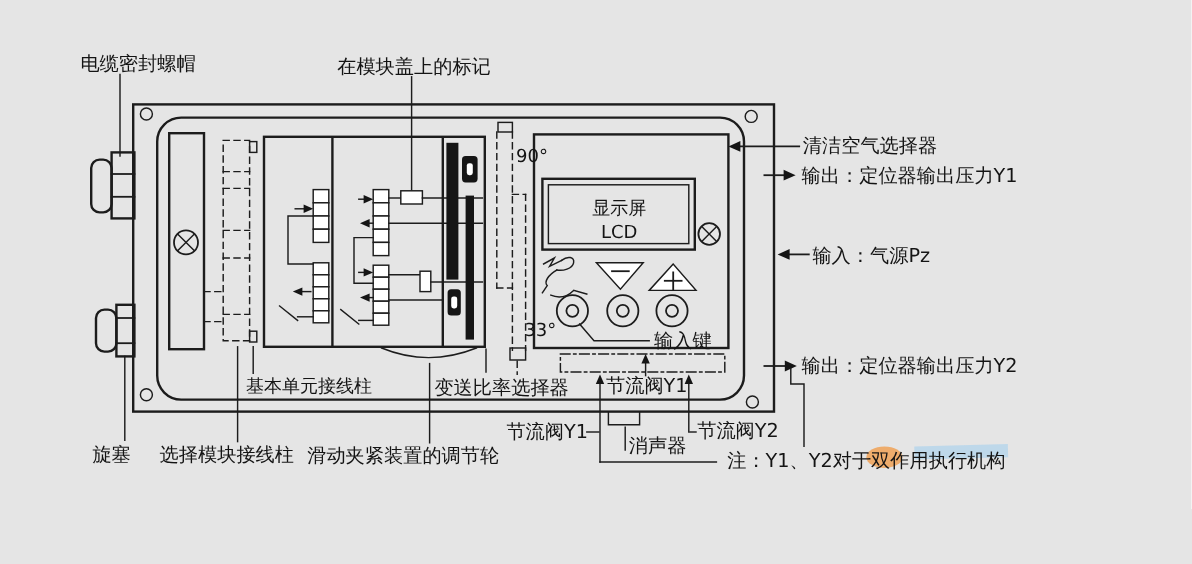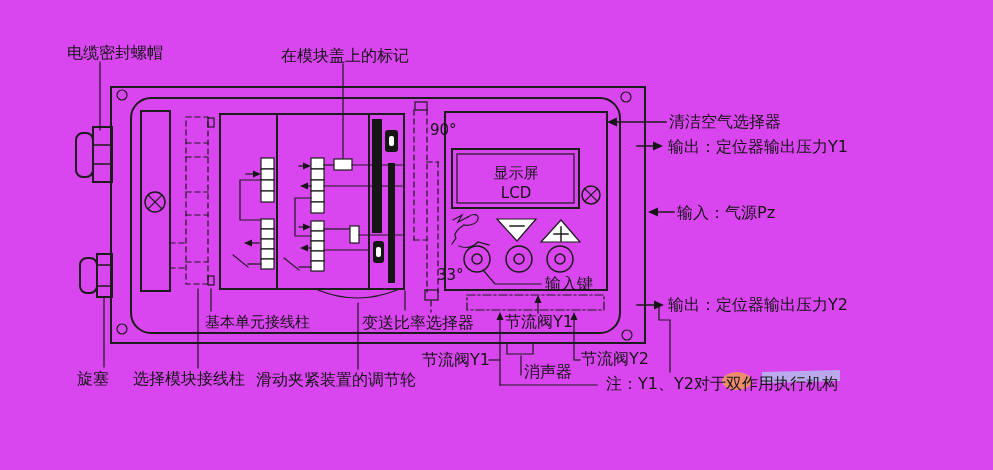--- a/index.html
+++ b/index.html
@@ -1,16 +1,16 @@
 <!DOCTYPE html>
 <html><head>
 <meta charset="utf-8">
 <style>
   html,body{margin:0;padding:0;background:#ffffff;}
-  #stage{position:relative;width:993px;height:470px;background:#d946ef;overflow:hidden;}
+  #stage{position:relative;width:993px;height:470px;background:#e5e5e5;overflow:hidden;}
   svg{display:block;}
   svg text{font-family:"DejaVu Sans","Liberation Sans",sans-serif;fill:#141414;}
   .t15{font-size:15px;}
   .t16{font-size:16px;}
   .ln{stroke:#1c1c1c;stroke-width:1.5;fill:none;stroke-linecap:square;}
   .ln1{stroke:#1c1c1c;stroke-width:1.2;fill:none;stroke-linecap:square;}
   .ln2{stroke:#1c1c1c;stroke-width:2;fill:none;}
   .dash{stroke-dasharray:5 4;}
   .dashdot{stroke-dasharray:8 3 2 3;}
   .blk{fill:#151515;stroke:none;}

